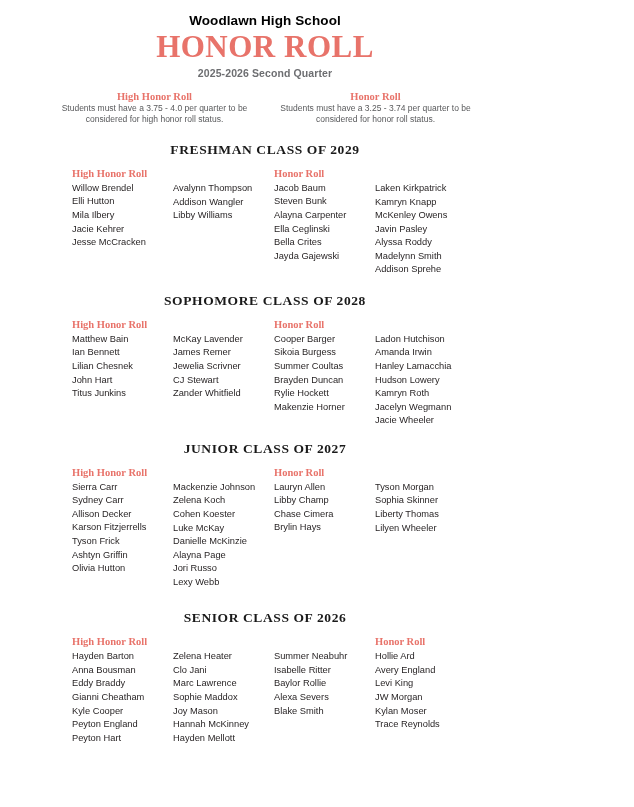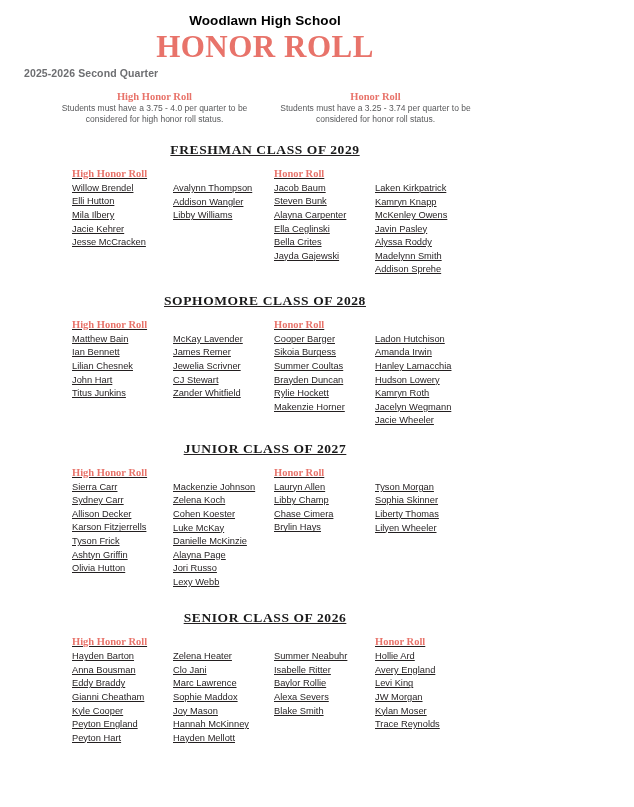--- a/index.html
+++ b/index.html
@@ -36,21 +36,21 @@
     text-align: center;
     font-family: "Liberation Serif", serif;
     font-weight: bold;
     font-size: 31px;
     letter-spacing: 0.5px;
     color: #e8736a;
     margin: 3px 0 0 0;
     line-height: 1.05;
   }
   .quarter {
-    text-align: left;
+    text-align: center;
     font-family: "Liberation Sans", sans-serif;
     font-size: 10.5px;
     font-weight: bold;
     color: #6d6e71;
     margin: 3px 0 0 0;
     letter-spacing: 0.1px;
   }
 
   
   .criteria-row {
@@ -73,21 +73,20 @@
   .criteria-text {
     font-family: "Liberation Sans", sans-serif;
     font-size: 8.5px;
     color: #58595b;
     line-height: 1.38;
   }
 
   
   .class-section {
     margin-top: 14px;
-    text-decoration: underline;
   }
   .class-heading {
     text-align: center;
     font-family: "Liberation Serif", serif;
     font-weight: bold;
     font-size: 13.5px;
     letter-spacing: 0.6px;
     color: #1a1a1a;
     margin: 0 0 9px 0;
   }

